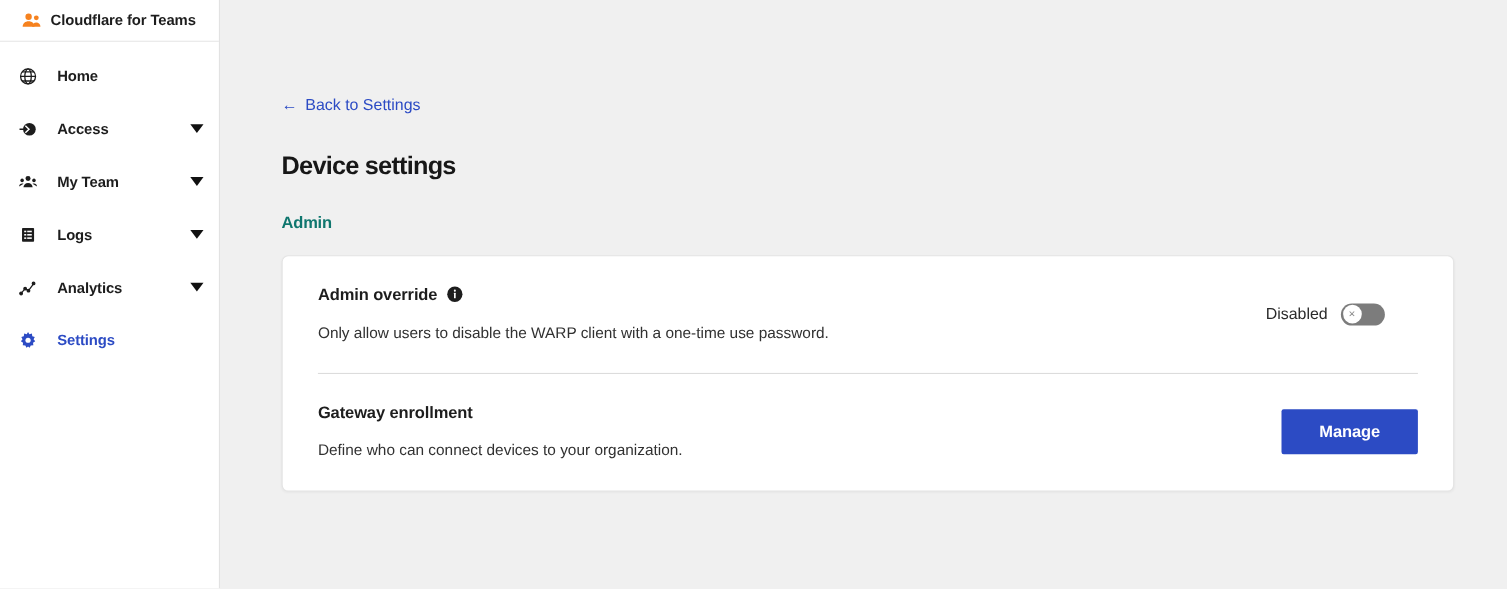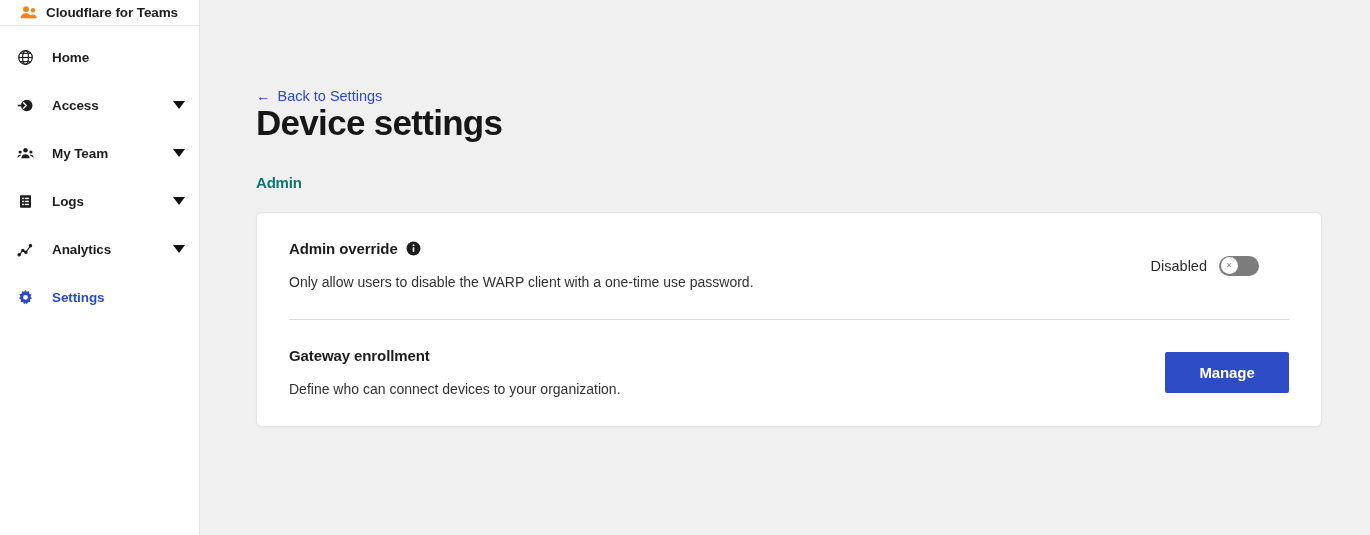--- a/index.html
+++ b/index.html
@@ -19,21 +19,21 @@
   
   .sidebar {
     width: 200px;
     height: 535px;
     background: #ffffff;
     border-right: 1px solid #e2e2e2;
     flex: 0 0 200px;
     position: relative;
   }
   .brand {
-    height: 26px;
+    height: 38px;
     display: flex;
     align-items: center;
     padding-left: 20px;
     border-bottom: 1px solid #e6e6e6;
   }
   .brand-logo {
     width: 18px; height: 18px;
     flex: 0 0 18px;
     display: block;
     margin-right: 8px;
@@ -96,21 +96,22 @@
     align-items: center;
     margin-top: 88px;
     color: #2c4bc4;
     font-size: 14.5px;
     text-decoration: none;
     cursor: pointer;
     white-space: nowrap;
   }
   .back-arrow { margin-right: 7px; font-size: 14.5px; line-height: 1; }
   .page-title {
-    font-size: 35px;
+    margin-top: 33px;
+    font-size: 23px;
     font-weight: bold;
     color: #171717;
     letter-spacing: -0.7px;
     line-height: 1.05;
   }
   .section-title {
     margin-top: 32px;
     font-size: 15px;
     font-weight: bold;
     color: #0f766e;
@@ -127,21 +128,20 @@
   }
   .card-row {
     display: flex;
     align-items: center;
     padding: 0 32px;
     min-height: 106px;
   }
   .row-body { flex: 1 1 auto; padding-right: 24px; }
   .row-head {
     display: flex;
-    align-items: center;
     font-size: 15px;
     font-weight: bold;
     color: #1d1d1d;
     letter-spacing: -0.1px;
   }
   .info-icon {
     margin-left: 8px;
     width: 15px; height: 15px;
     display: inline-flex;
     flex: 0 0 15px;

